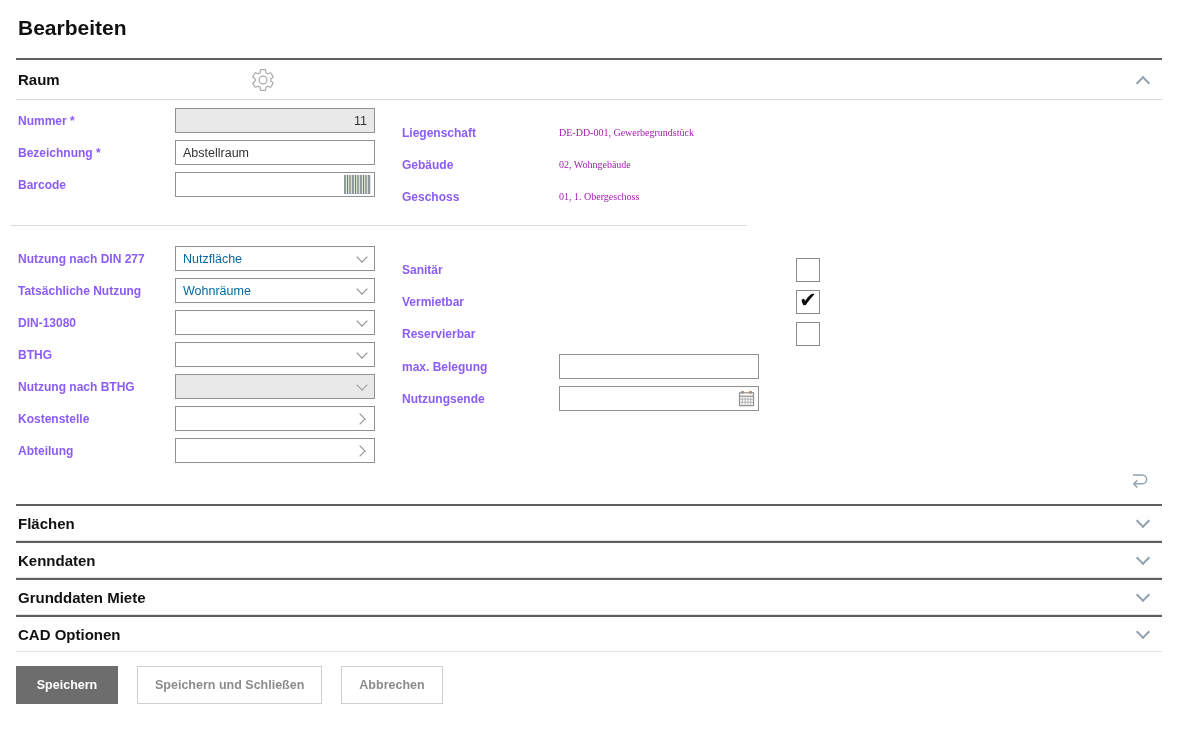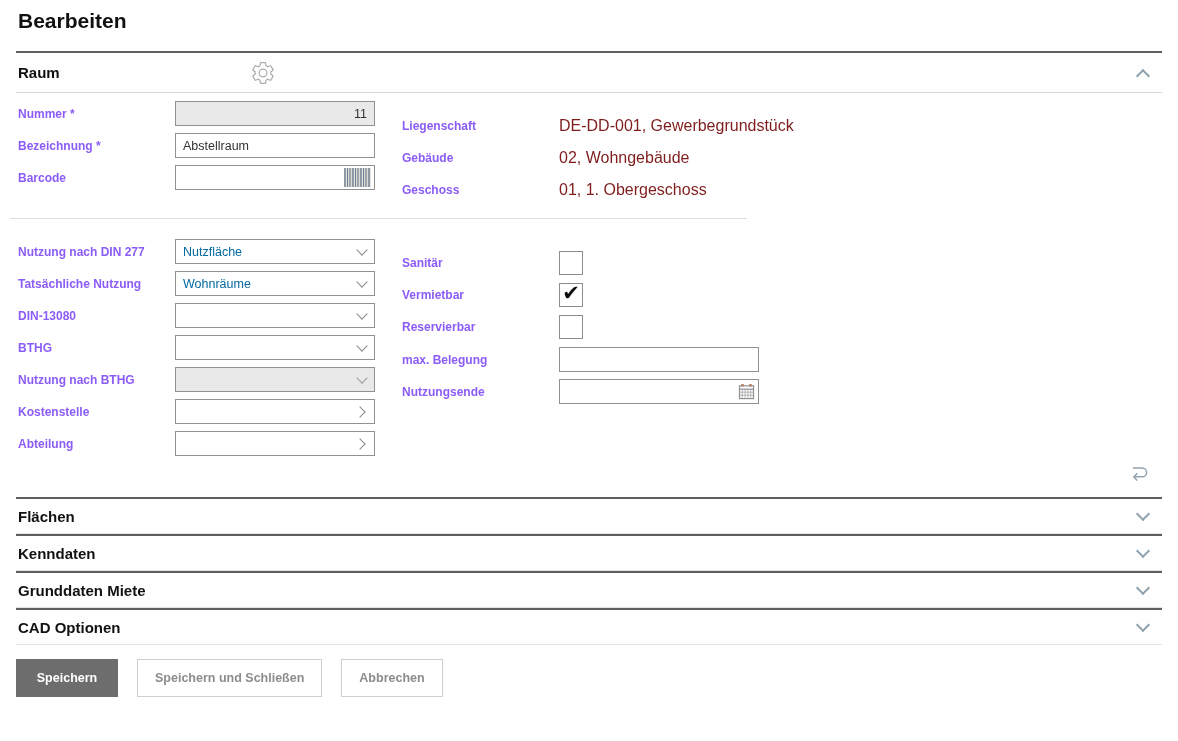--- a/index.html
+++ b/index.html
@@ -2,21 +2,21 @@
 <html><head>
 <meta charset="utf-8">
 <style>
   * { box-sizing: border-box; margin: 0; padding: 0; }
   html,body { background:#fff; }
   body {
     width:1178px; height:741px; overflow:hidden;
     font-family:"Liberation Sans","DejaVu Sans",sans-serif;
     color:#1a1a1a;
   }
-  .page { padding:5px 16px 0 16px; }
+  .page { padding:12px 16px 0 16px; }
 
   .page-title { font-size:21px; line-height:30px; font-weight:bold; margin:1px 0 15px 2px; color:#111; }
 
   
   .acc { border-top:2px solid #5f5f5f; }
   .acc-header {
     height:40px; display:flex; align-items:center; position:relative;
     border-bottom:1px solid #d8d8d8; background:#fefefe; cursor:pointer;
   }
   .acc-header.collapsed { height:35px; border-bottom:1px solid #e3e3e3; }
@@ -24,23 +24,23 @@
   .gear { position:absolute; left:234px; top:7px; width:26px; height:26px; }
   .chev { position:absolute; right:14px; width:10px; height:10px;
           border-right:2px solid #8fa1ad; border-bottom:2px solid #8fa1ad; }
   .chev.up   { transform:rotate(-135deg); top:18px; }
   .chev.down { transform:rotate(45deg); top:10px; }
 
   .acc-body { padding:8px 0 10px 0; position:relative; }
 
   .group { position:relative; }
   .row { display:flex; align-items:center; height:25px; margin-bottom:7px; padding-left:2px; }
-  .row-cb { height:24px; margin-bottom:8px; }
+  .row-cb { height:24px; margin-bottom:8px;justify-content:space-between; }
   .row label { width:157px; flex:0 0 157px; font-size:12px; font-weight:bold; color:#8b5cf6; }
-  .ro-value { font-size:16px; color:#7f1d1d; }
+  .ro-value { font-size:10px; color:#a21caf;font-family:Liberation Serif, serif; }
 
   .col-right { position:absolute; left:384px; top:12px; width:420px; }
 
   .tinput {
     width:200px; height:25px; border:1px solid #919191; background:#fff;
     font-family:inherit; font-size:12.5px; color:#333; padding:0 7px; outline:none;
   }
   .tinput:disabled, .tinput.disabled { background:#e9e9e9; color:#333;text-align:right; }
 
   .field-wrap { position:relative; width:200px; height:25px; }

